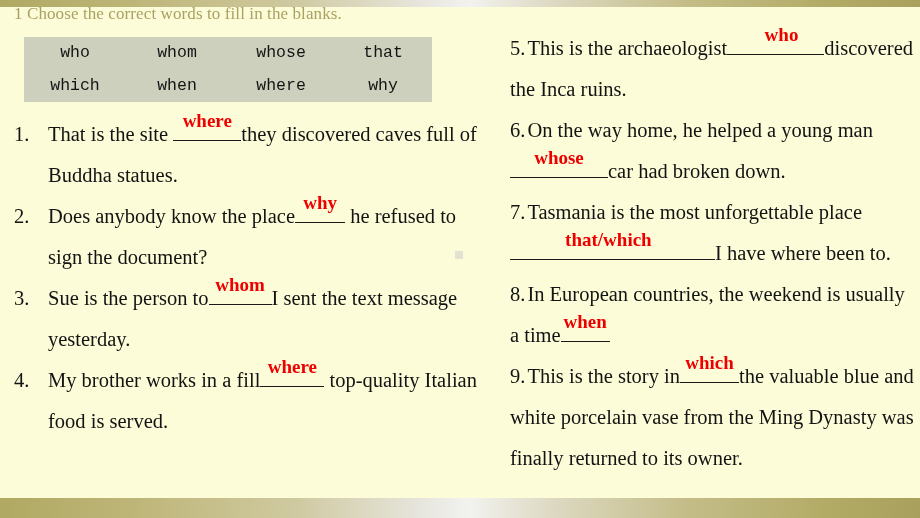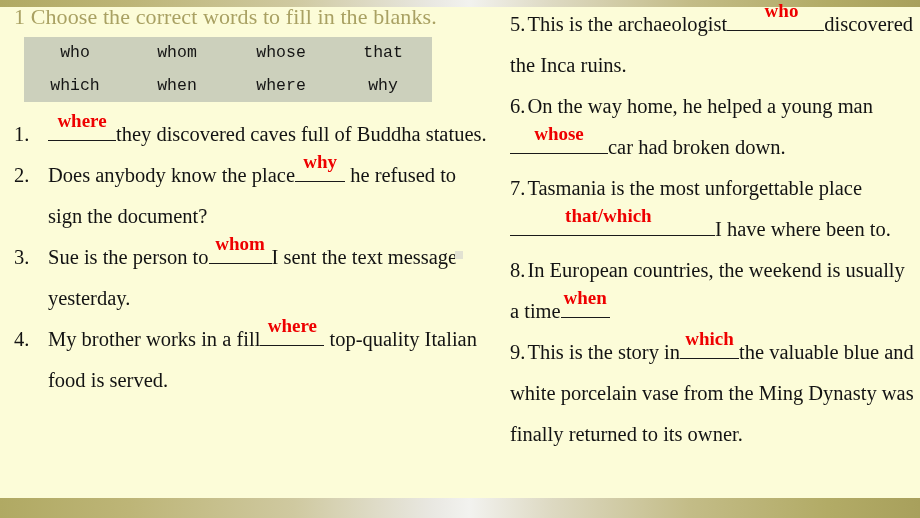--- a/index.html
+++ b/index.html
@@ -45,21 +45,21 @@
   .bar-bottom {
     bottom: 0;
     height: 20px;
   }
 
   
   #title {
     position: absolute;
     left: 14px;
     top: 4px;
-    font-size: 22px;
+    font-size: 17px;
     color: #a9a163;
     letter-spacing: 0.1px;
     white-space: nowrap;
   }
 
   
   #wordbank {
     position: absolute;
     left: 24px;
     top: 37px;
@@ -89,21 +89,21 @@
   
   #col-left {
     position: absolute;
     left: 14px;
     top: 114px;
     width: 478px;
   }
   #col-right {
     position: absolute;
     left: 510px;
-    top: 4px;
+    top: 28px;
     width: 404px;
   }
 
   .q {
     position: relative;
     font-size: 20.5px;
     color: #131313;
     line-height: 41px;
     margin: 0 0 0 0;
   }
@@ -193,21 +193,21 @@
         <td class="c2">where</td>
         <td class="c3">why</td>
       </tr>
     </tbody>
       </table>
   </div>
 
   <div id="col-left">
 
     <div class="q">
-      <span class="qnum">1.</span><span class="blank w1"><span class="ans">where</span></span><span class="qtext">they discovered caves full of Buddha statues.</span>
+      <span class="qnum">1.</span><span class="qtext">That is the site </span><span class="blank w1"><span class="ans">where</span></span><span class="qtext">they discovered caves full of Buddha statues.</span>
     </div>
 
     <div class="q">
       <span class="qnum">2.</span><span class="qtext">Does anybody know the place</span><span class="blank w2"><span class="ans">why</span></span><span class="qtext"> he refused to sign the document?</span>
     </div>
 
     <div class="q">
       <span class="qnum">3.</span><span class="qtext">Sue is the person to</span><span class="blank w3"><span class="ans">whom</span></span><span class="qtext">I sent the text message yesterday.</span>
     </div>
 

